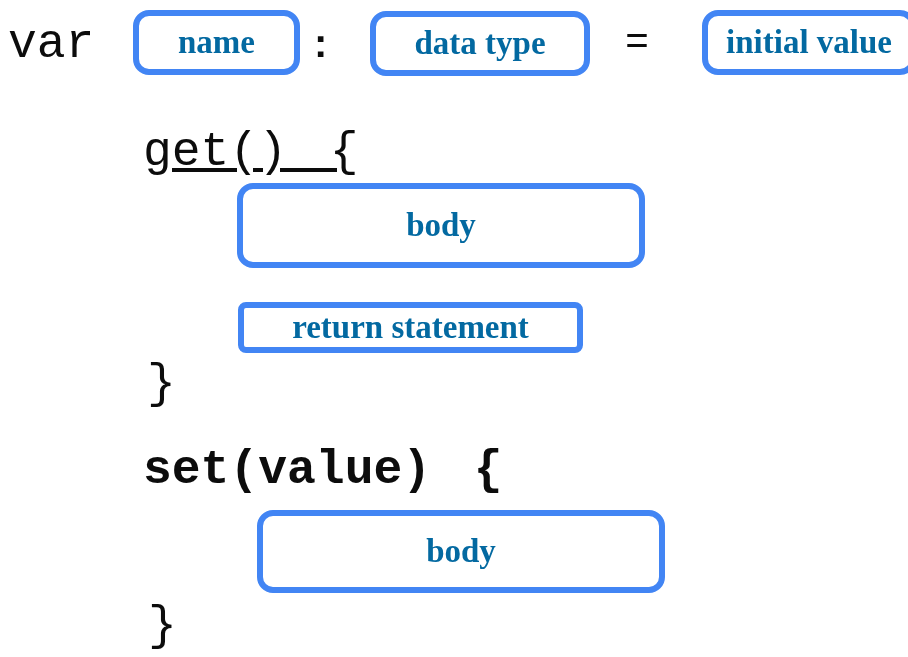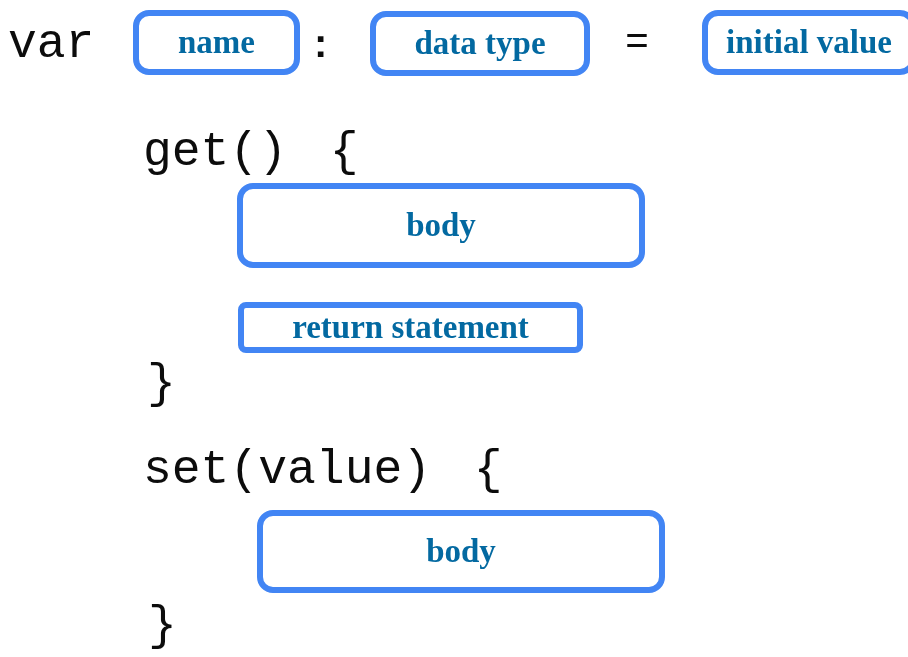--- a/index.html
+++ b/index.html
@@ -52,26 +52,26 @@
     white-space: nowrap;
   }
   
   #var-kw      { left: 8px;   top: 24px; }
   #box-name    { left: 133px; top: 10px; width: 167px; height: 65px; }
   #colon       { left: 314px; top: 23px; }
   #box-dtype   { left: 370px; top: 11px; width: 220px; height: 65px; }
   #equals      { left: 625px; top: 24px; }
   #box-initval { left: 702px; top: 10px; width: 214px; height: 65px; text-align: right; }
   
-  #get-open    { left: 143px; top: 132px; }
+  #get-open    { left: 143px; top: 132px; text-decoration: underline; }
   #box-gbody   { left: 237px; top: 183px; width: 408px; height: 85px; }
   #box-return  { left: 238px; top: 302px; width: 345px; height: 51px; }
   #get-close   { left: 147px; top: 364px; }
   
-  #set-open    { left: 143px; top: 450px; }
+  #set-open    { left: 143px; top: 450px; font-weight: bold; }
   #box-sbody   { left: 257px; top: 510px; width: 408px; height: 83px; }
   #set-close   { left: 148px; top: 606px; }
 </style>
 </head>
 <body>
 
 <div id="canvas">
 
   <span id="var-kw" class="code">var</span>
 

